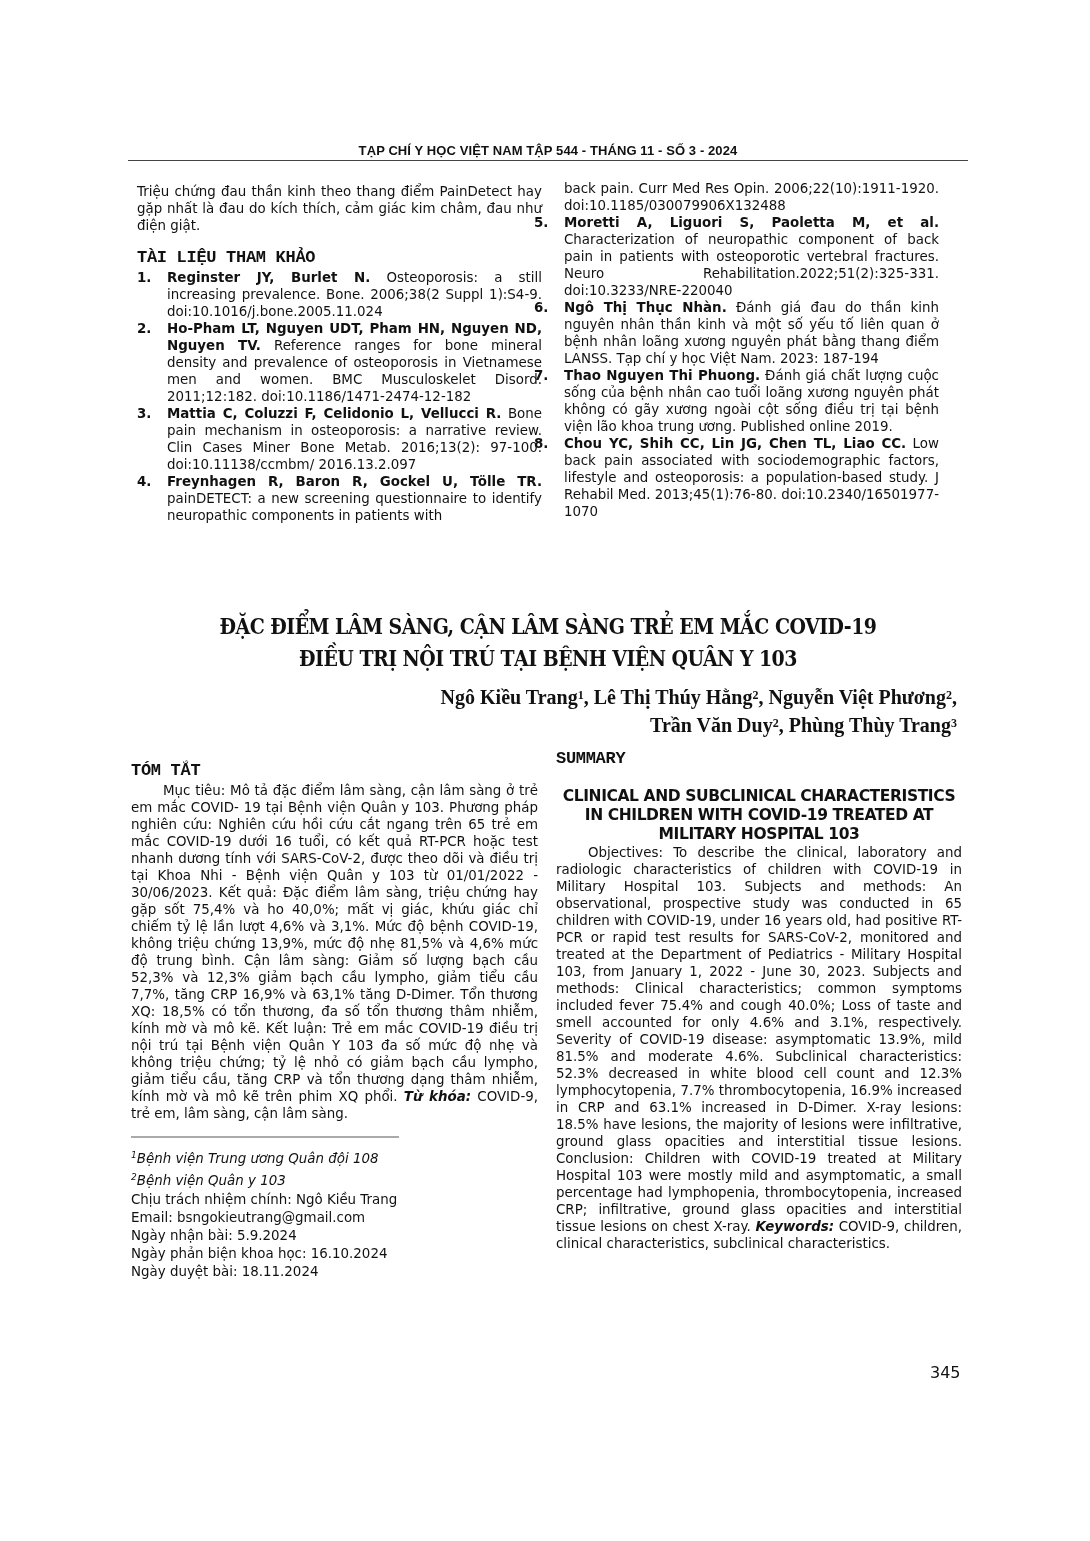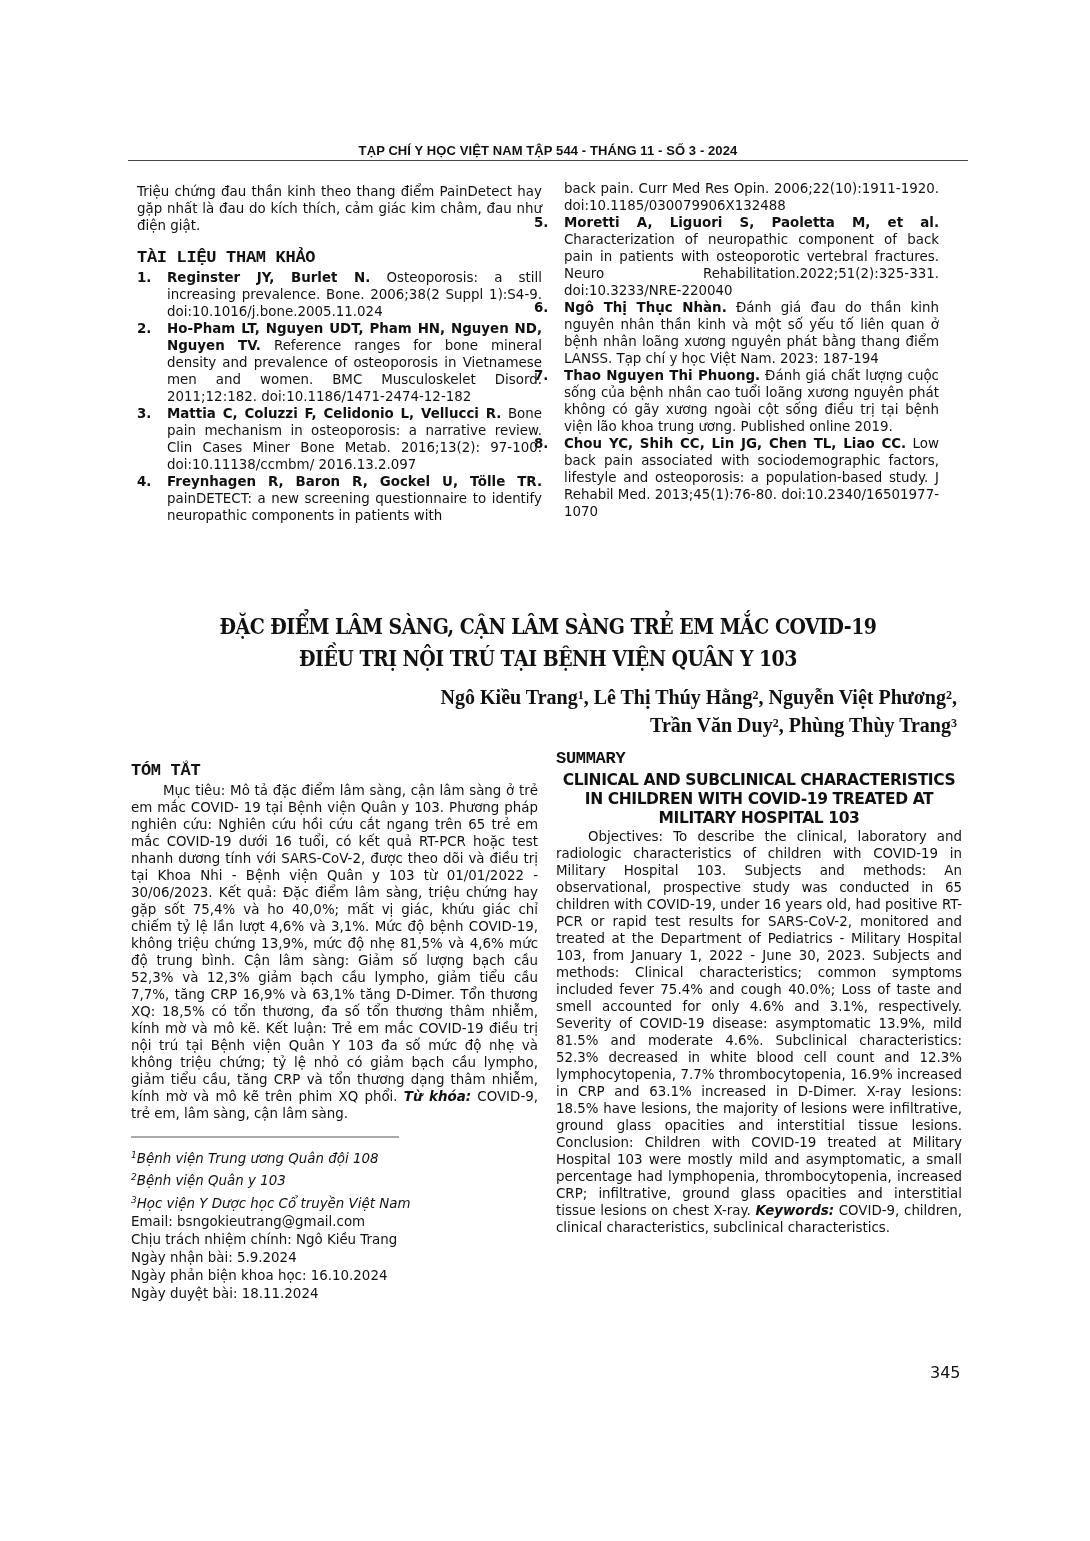--- a/index.html
+++ b/index.html
@@ -33,21 +33,21 @@
     font-family:"Liberation Serif", serif; font-weight:bold; font-size:20px; line-height:28px;
   }
   .authors sup { font-size:12px; vertical-align:top; position:relative; top:-2px; }
 
   .col-left-bot { left:131px; top:745px; width:407px; }
   .col-right-bot { left:556px; top:745px; width:406px; }
   .indent { text-indent:32px; }
   .col b { font-weight:normal; }
   .col i.kw { font-weight:bold; font-style:italic; }
 
-  .summary-title { font-family:"DejaVu Sans", sans-serif; font-weight:bold; font-size:15.5px; line-height:19px; text-align:center; letter-spacing:-0.4px; margin:2px 0 0 0; }
+  .summary-title { font-family:"DejaVu Sans", sans-serif; font-weight:bold; font-size:15.5px; line-height:19px; text-align:center; letter-spacing:-0.4px; margin:18px 0 0 0; }
 
   .footnote-rule { width:268px; border-top:2px solid #aaa; margin:14px 0 8px 0; }
   .footnotes { font-family:"DejaVu Sans", sans-serif; font-size:13.4px; line-height:18px; text-align:left; }
   .footnotes .aff { font-style:italic; }
   .footnotes sup { font-size:9px; }
 
   .page-number { position:absolute; left:930px; top:1363px; font-family:"DejaVu Sans", sans-serif; font-size:16px; }
 </style>
 </head>
 <body>
@@ -93,23 +93,22 @@
   </div>
 
   <div class="col col-left-bot">
     <div class="section-head" style="margin-top:16px">TÓM TẮT</div>
     <p class="indent"><b>Mục tiêu:</b><span> Mô tả đặc điểm lâm sàng, cận lâm sàng ở trẻ em mắc COVID- 19 tại Bệnh viện Quân y 103. </span><b>Phương pháp nghiên cứu:</b><span> Nghiên cứu hồi cứu cắt ngang trên 65 trẻ em mắc COVID-19 dưới 16 tuổi, có kết quả RT-PCR hoặc test nhanh dương tính với SARS-CoV-2,  được theo dõi và điều trị tại Khoa Nhi - Bệnh viện Quân y 103 từ 01/01/2022 - 30/06/2023. </span><b>Kết quả:</b><span> Đặc điểm lâm sàng, triệu chứng hay gặp sốt 75,4% và ho 40,0%; mất vị giác, khứu giác chỉ chiếm tỷ lệ lần lượt 4,6% và 3,1%. Mức độ bệnh COVID-19, không triệu chứng 13,9%, mức độ nhẹ 81,5% và 4,6% mức độ trung bình. Cận lâm sàng: Giảm số lượng bạch cầu 52,3% và 12,3% giảm bạch cầu lympho, giảm tiểu cầu 7,7%,  tăng CRP 16,9% và 63,1% tăng D-Dimer. Tổn thương XQ: 18,5% có tổn thương, đa số tổn thương thâm nhiễm, kính mờ và mô kẽ. </span><b>Kết luận:</b><span> Trẻ em mắc COVID-19 điều trị nội trú tại Bệnh viện Quân Y 103 đa số mức độ nhẹ và không triệu chứng; tỷ lệ nhỏ có giảm bạch cầu lympho, giảm tiểu cầu, tăng CRP và tổn thương dạng thâm nhiễm, kính mờ và mô kẽ trên phim XQ phổi. </span><i class="kw">Từ khóa:</i><span> COVID-9, trẻ em, lâm sàng, cận lâm sàng.</span></p>
 
     <div class="footnote-rule"></div>
     <div class="footnotes">
       <div class="aff"><sup>1</sup><span>Bệnh viện Trung ương Quân đội 108</span></div>
       <div class="aff"><sup>2</sup><span>Bệnh viện Quân y 103</span></div>
-      <div class="aff"><sup>3</sup><span>Học viện Y Dược học Cổ truyền Việt Nam</span></div>
+      <div>Chịu trách nhiệm chính: Ngô Kiều Trang</div>
       <div>Email: bsngokieutrang@gmail.com</div>
-      <div>Chịu trách nhiệm chính: Ngô Kiều Trang</div>
       <div>Ngày nhận bài: 5.9.2024</div>
       <div>Ngày phản biện khoa học: 16.10.2024</div>
       <div>Ngày duyệt bài: 18.11.2024</div>
     </div>
   </div>
 
   <div class="col col-right-bot">
     <div class="section-head" style="margin-top:4px">SUMMARY</div>
     <div class="summary-title">CLINICAL AND SUBCLINICAL CHARACTERISTICS IN CHILDREN WITH COVID-19 TREATED AT MILITARY HOSPITAL 103</div>
     <p class="indent"><b>Objectives:</b><span> To describe the clinical, laboratory and radiologic characteristics of children with COVID-19 in Military Hospital 103. </span><b>Subjects and methods:</b><span> An observational, prospective study was conducted in 65 children with COVID-19, under 16 years old, had positive RT-PCR or rapid test results for SARS-CoV-2, monitored and treated at the Department of Pediatrics - Military Hospital 103, from January 1, 2022 - June 30, 2023. </span><b>Subjects and methods:</b><span> Clinical characteristics; common symptoms included fever 75.4% and cough 40.0%; Loss of taste and smell accounted for only 4.6% and 3.1%, respectively. Severity of COVID-19 disease: asymptomatic 13.9%, mild 81.5% and moderate 4.6%. Subclinical characteristics: 52.3% decreased in white blood cell count and 12.3% lymphocytopenia, 7.7% thrombocytopenia, 16.9% increased in CRP and 63.1% increased in D-Dimer. X-ray lesions: 18.5% have lesions, the majority of lesions were infiltrative, ground glass opacities and interstitial tissue lesions. </span><b>Conclusion:</b><span> Children with COVID-19 treated at Military Hospital 103 were mostly mild and asymptomatic, a small percentage had lymphopenia, thrombocytopenia, increased CRP; infiltrative, ground glass opacities and interstitial tissue lesions on chest X-ray. </span><i class="kw">Keywords:</i><span> COVID-9, children, clinical characteristics, subclinical characteristics.</span></p>

